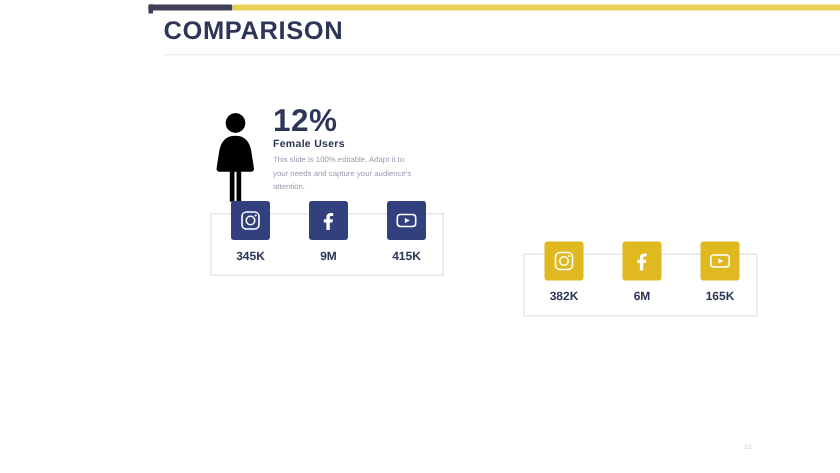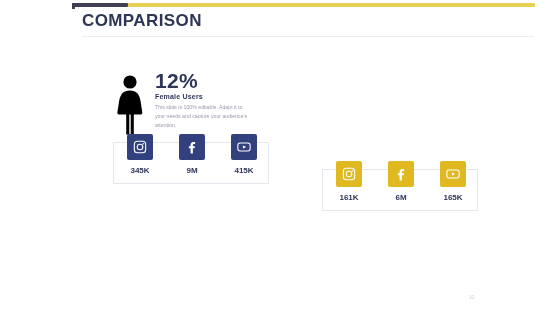--- a/index.html
+++ b/index.html
@@ -6,20 +6,21 @@
   body{
     width:560px;height:315px;
     background:#ffffff;
     font-family:"Liberation Sans", sans-serif;
     overflow:hidden;
     position:relative;
   }
   .slide{
     position:absolute;inset:0;
     background:#ffffff;
+    margin-left:27px;
   }
 
   
   .topbar-navy{
     position:absolute;left:72px;top:3px;width:56px;height:4px;
     background:#3f3f56;border-radius:1px;
   }
   .topbar-yellow{
     position:absolute;left:128px;top:3px;width:407px;height:4px;
     background:#e8cf55;border-radius:1px;
@@ -191,21 +192,21 @@
 
         <div class="tile gold">
           <svg width="16" height="16" viewBox="0 0 24 24" fill="none" stroke="#ffffff" stroke-width="1.6">
             <rect x="2.8" y="6" width="18.4" height="12" rx="3.2"></rect>
             <path d="M10.4 9.6l5 2.4-5 2.4z" fill="#ffffff" stroke="none"></path>
           </svg>
         </div>
 
       </div>
       <div class="vals">
-        <div class="val">161K</div>
+        <div class="val">382K</div>
         <div class="val">6M</div>
         <div class="val">165K</div>
       </div>
     </div>
 
   </div>
 
   <div class="pagenum">10</div>
 
 </div>

